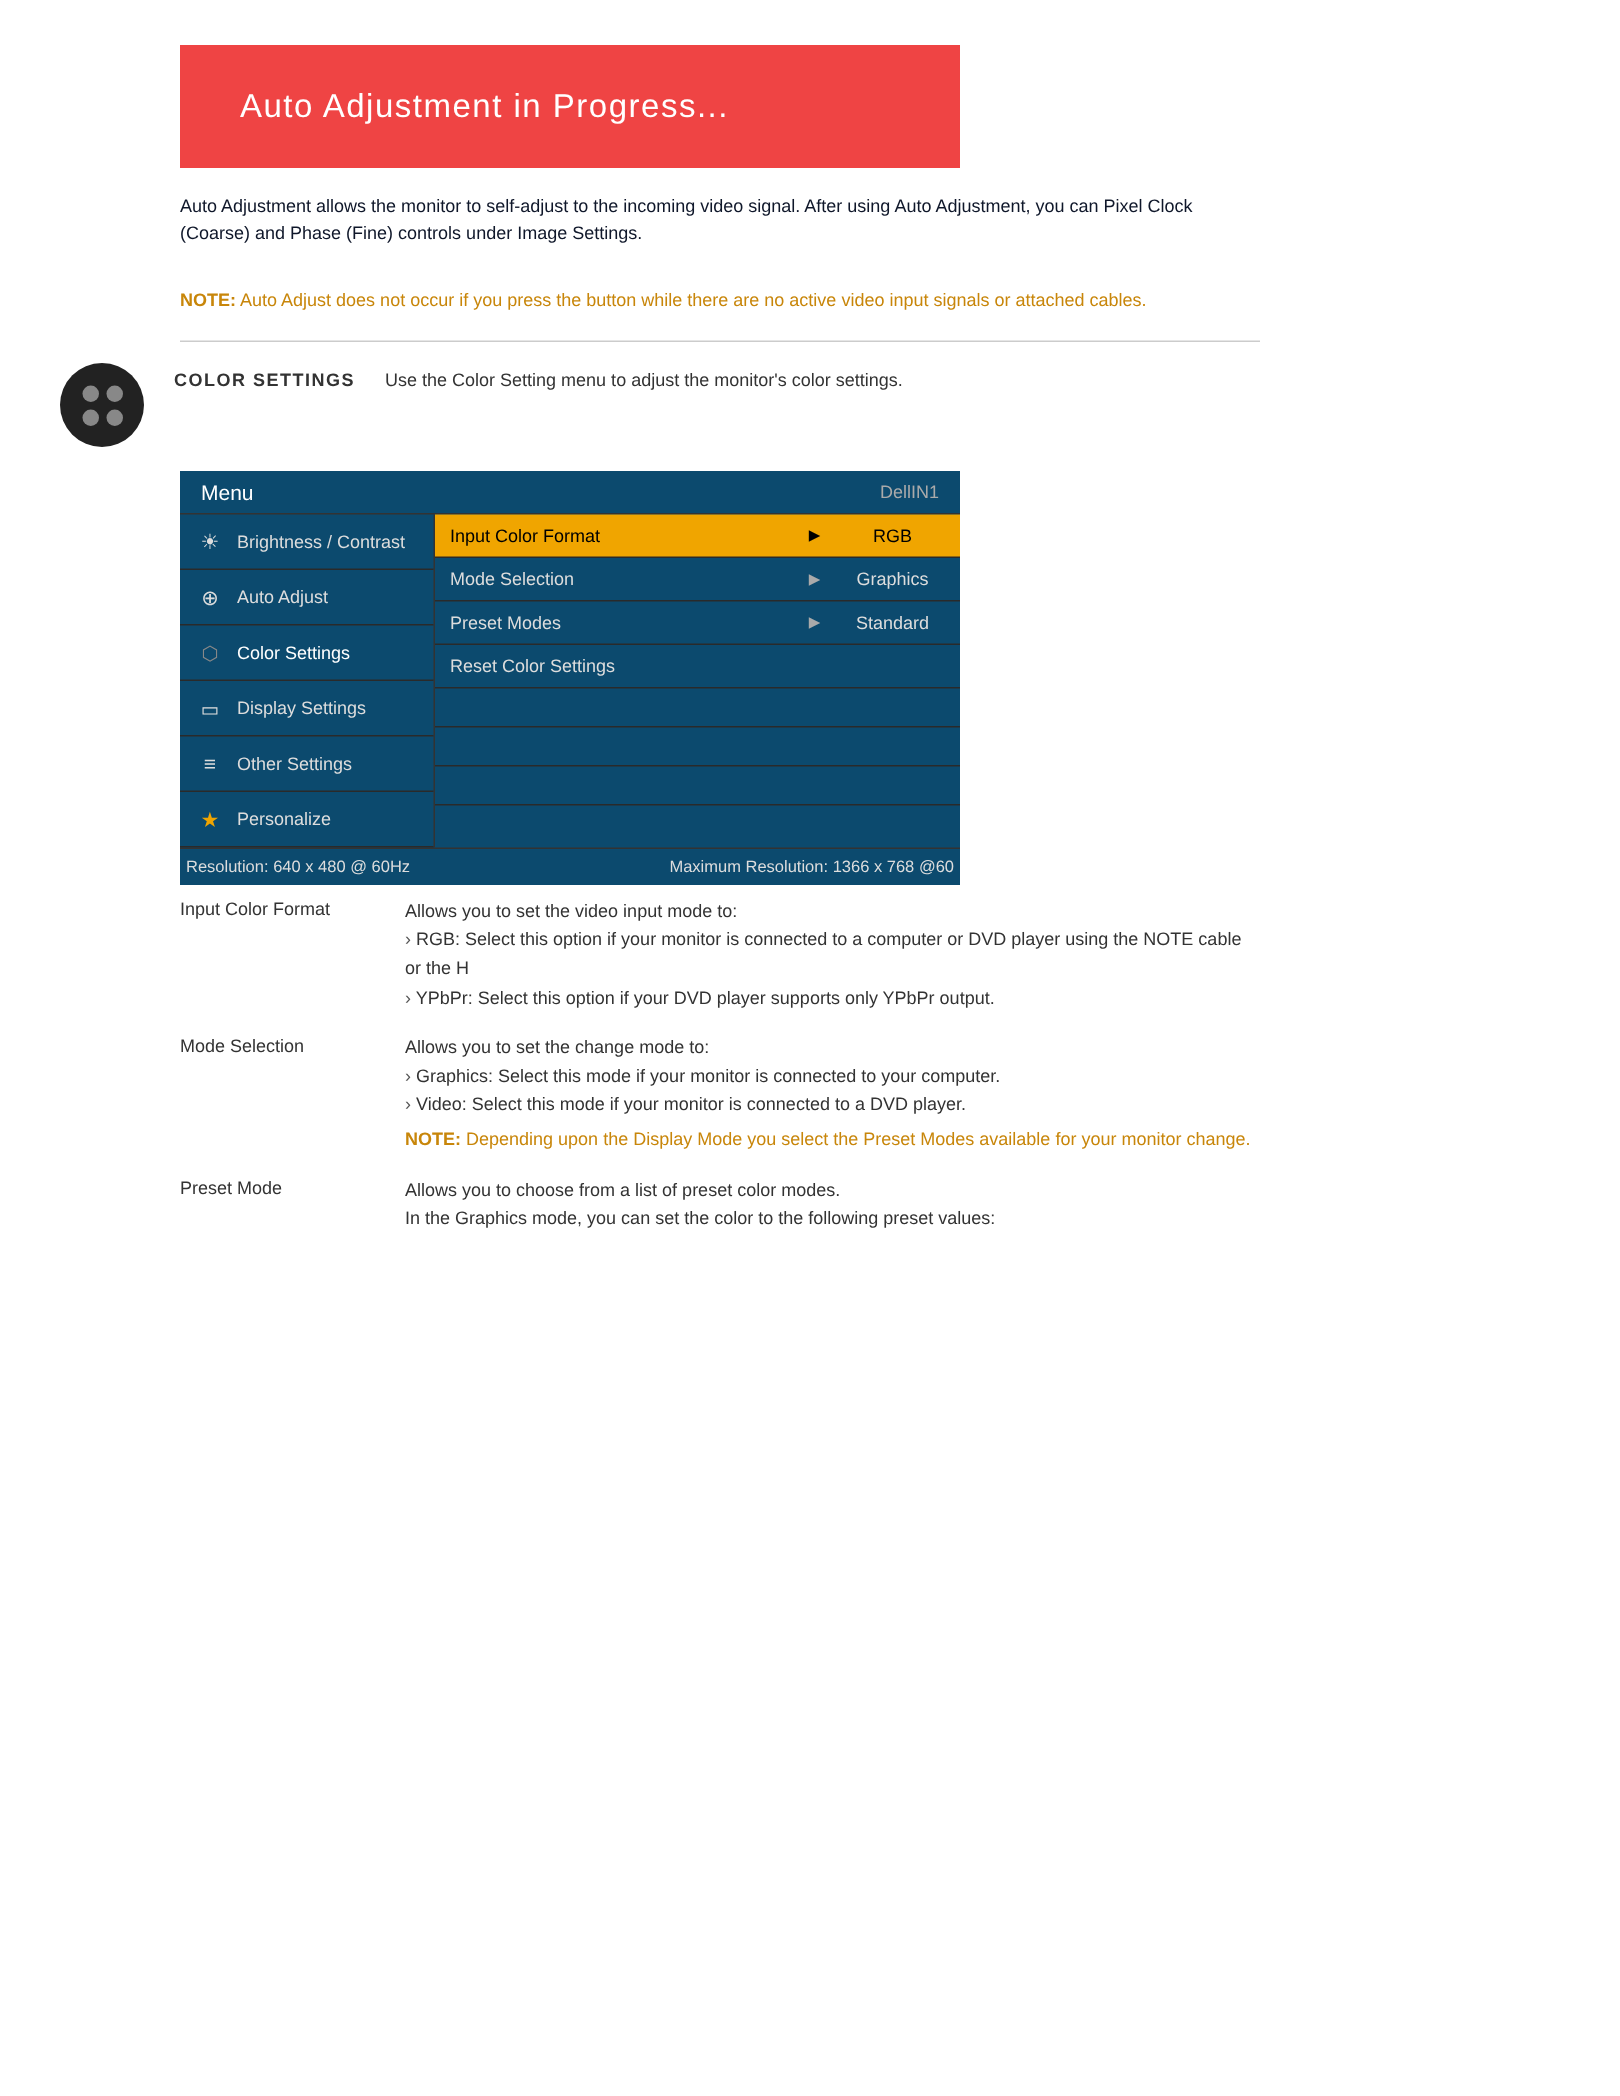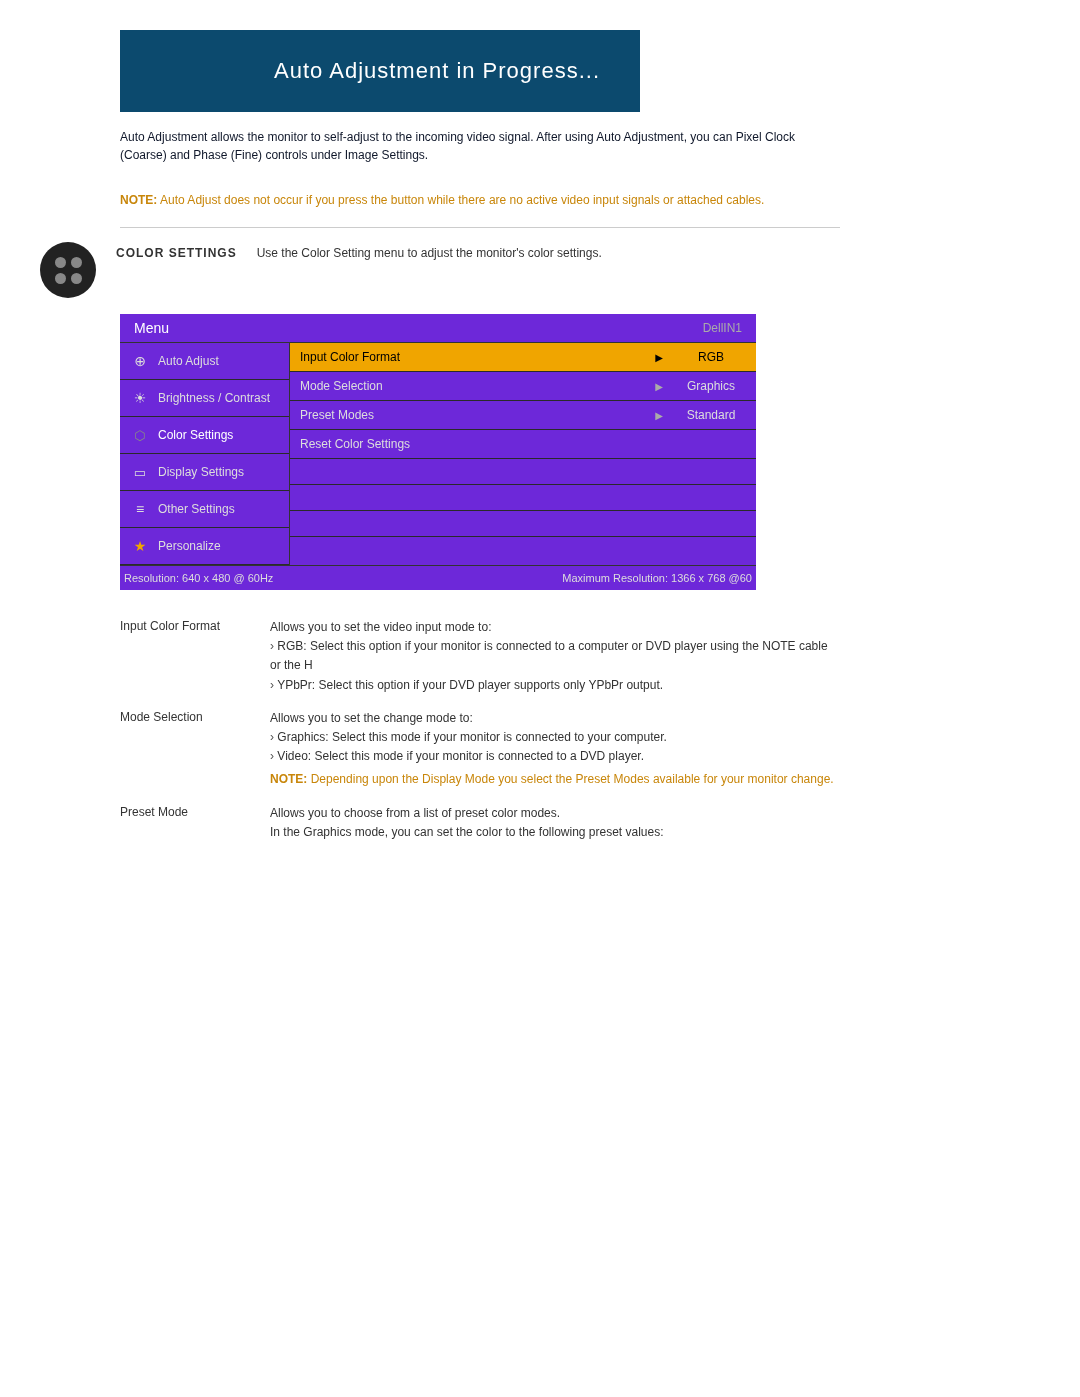--- a/index.html
+++ b/index.html
@@ -33,23 +33,23 @@
       min-height: 100%;
     }
 
     .main-content {
       flex: 1;
       padding: 30px 20px 40px 0;
     }
 
     
     .auto-adjust-box {
-      background: #0c4a6e;
+      background: #ef4444;
       color: #fff;
-      text-align: right;
+      text-align: left;
       padding: 28px 40px;
       margin-bottom: 16px;
       width: 520px;
     }
     .auto-adjust-box h2 {
       font-size: 22px;
       font-weight: normal;
       letter-spacing: 1px;
     }
 
@@ -123,23 +123,23 @@
     }
 
     .color-settings-desc {
       font-size: 12px;
       color: #333;
       padding-top: 4px;
     }
 
     
     .osd-menu {
-      background: #6d28d9;
-      width: 636px;
-      margin: 16px 0 28px 0;
+      background: #0c4a6e;
+      width: 520px;
+      margin: 16px 0 8px 0;
       color: #fff;
       font-size: 13px;
     }
     .osd-header {
       display: flex;
       justify-content: space-between;
       align-items: center;
       padding: 6px 14px;
       border-bottom: 1px solid #333;
     }
@@ -322,29 +322,29 @@
     <div class="osd-menu">
       <div class="osd-header">
         <span class="osd-header-left">Menu</span>
         <span class="osd-header-right">DellIN1</span>
       </div>
       <div class="osd-body">
 
         <div class="osd-left-nav">
           <div class="osd-nav-item">
             <div class="osd-nav-icon">
+                <span class="icon-brightness"></span>
+              </div>
+            <span>Brightness / Contrast</span>
+          </div>
+          <div class="osd-nav-item">
+            <div class="osd-nav-icon">
                 <span class="icon-autoadjust"></span>
               </div>
             <span>Auto Adjust</span>
-          </div>
-          <div class="osd-nav-item">
-            <div class="osd-nav-icon">
-                <span class="icon-brightness"></span>
-              </div>
-            <span>Brightness / Contrast</span>
           </div>
           <div class="osd-nav-item active">
             <div class="osd-nav-icon">
                 <span class="icon-color"></span>
               </div>
             <span>Color Settings</span>
           </div>
           <div class="osd-nav-item">
             <div class="osd-nav-icon">
                 <span class="icon-display"></span>

